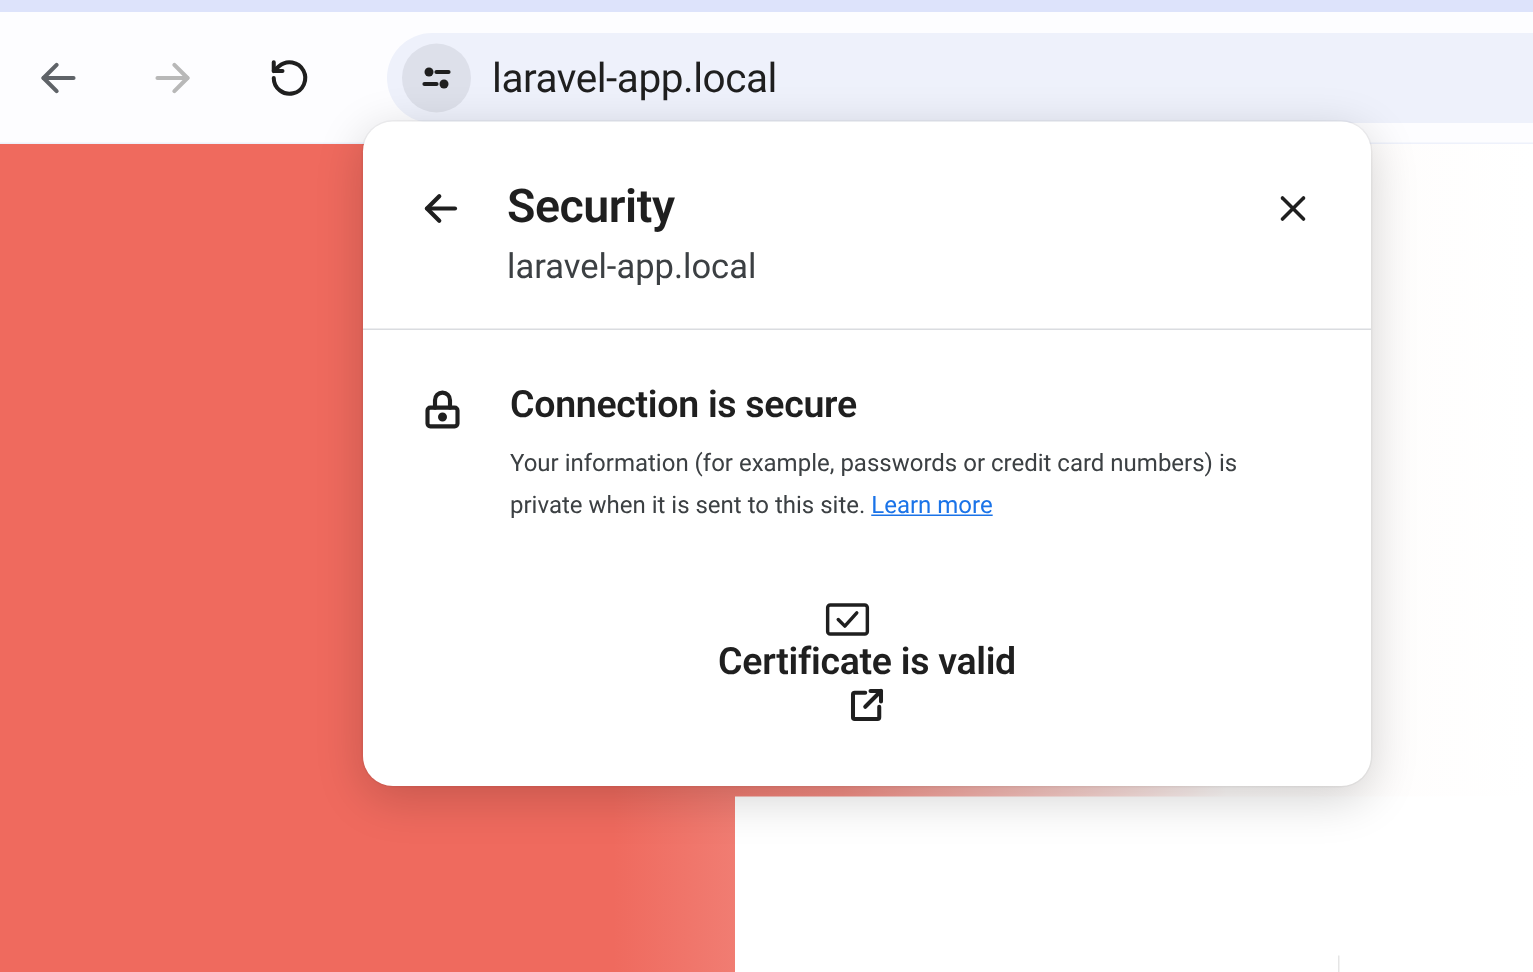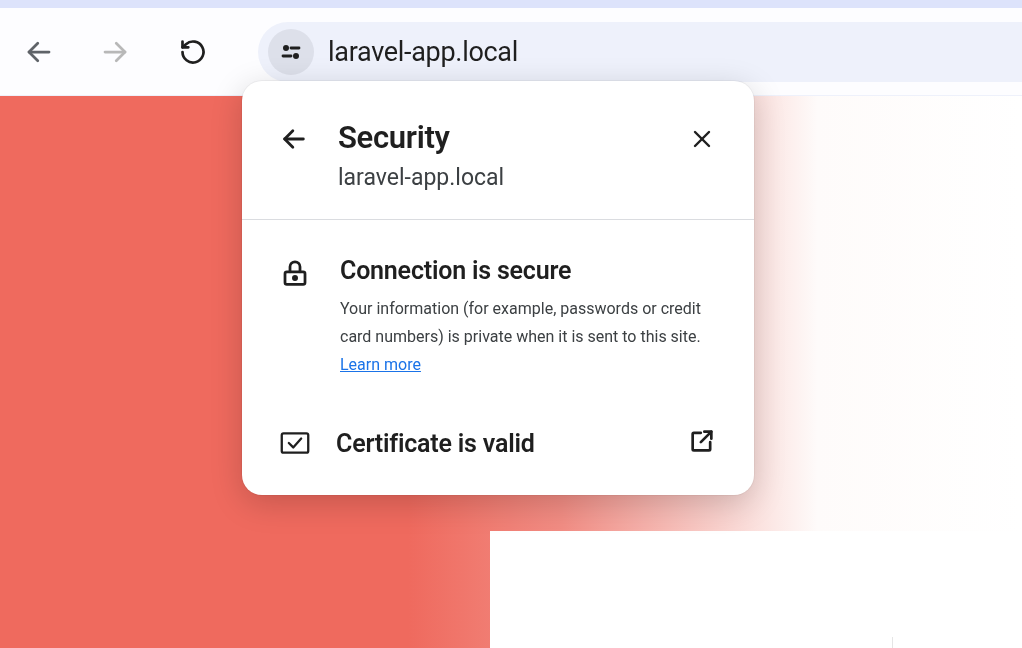--- a/index.html
+++ b/index.html
@@ -100,21 +100,21 @@
       display: flex;
       align-items: center;
       padding-left: 14px;
       background: #fff;
     }
     
     .security-popover {
       position: absolute;
       top: 81px;
       left: 242px;
-      width: 512px;
+      width: 672px;
       background: #fff;
       border-radius: 20px;
       box-shadow: 0 8px 32px rgba(0,0,0,0.18), 0 0 0 1px rgba(0,0,0,0.04);
       z-index: 100;
     }
     .popover-header {
       padding: 38px 38px 28px 38px;
       display: flex;
       align-items: flex-start;
       border-bottom: 1px solid #dadce0;
@@ -186,20 +186,21 @@
     }
     .learn-more {
       color: #1a73e8;
       text-decoration: underline;
       cursor: pointer;
     }
     .cert-row {
       display: flex;
       align-items: center;
       padding: 28px 38px 36px 38px;
+      flex-direction: column;
     }
     .cert-icon {
       width: 30px;
       display: flex;
       align-items: center;
       justify-content: center;
       color: #1f1f1f;
       margin-right: 26px;
     }
     .cert-label {

